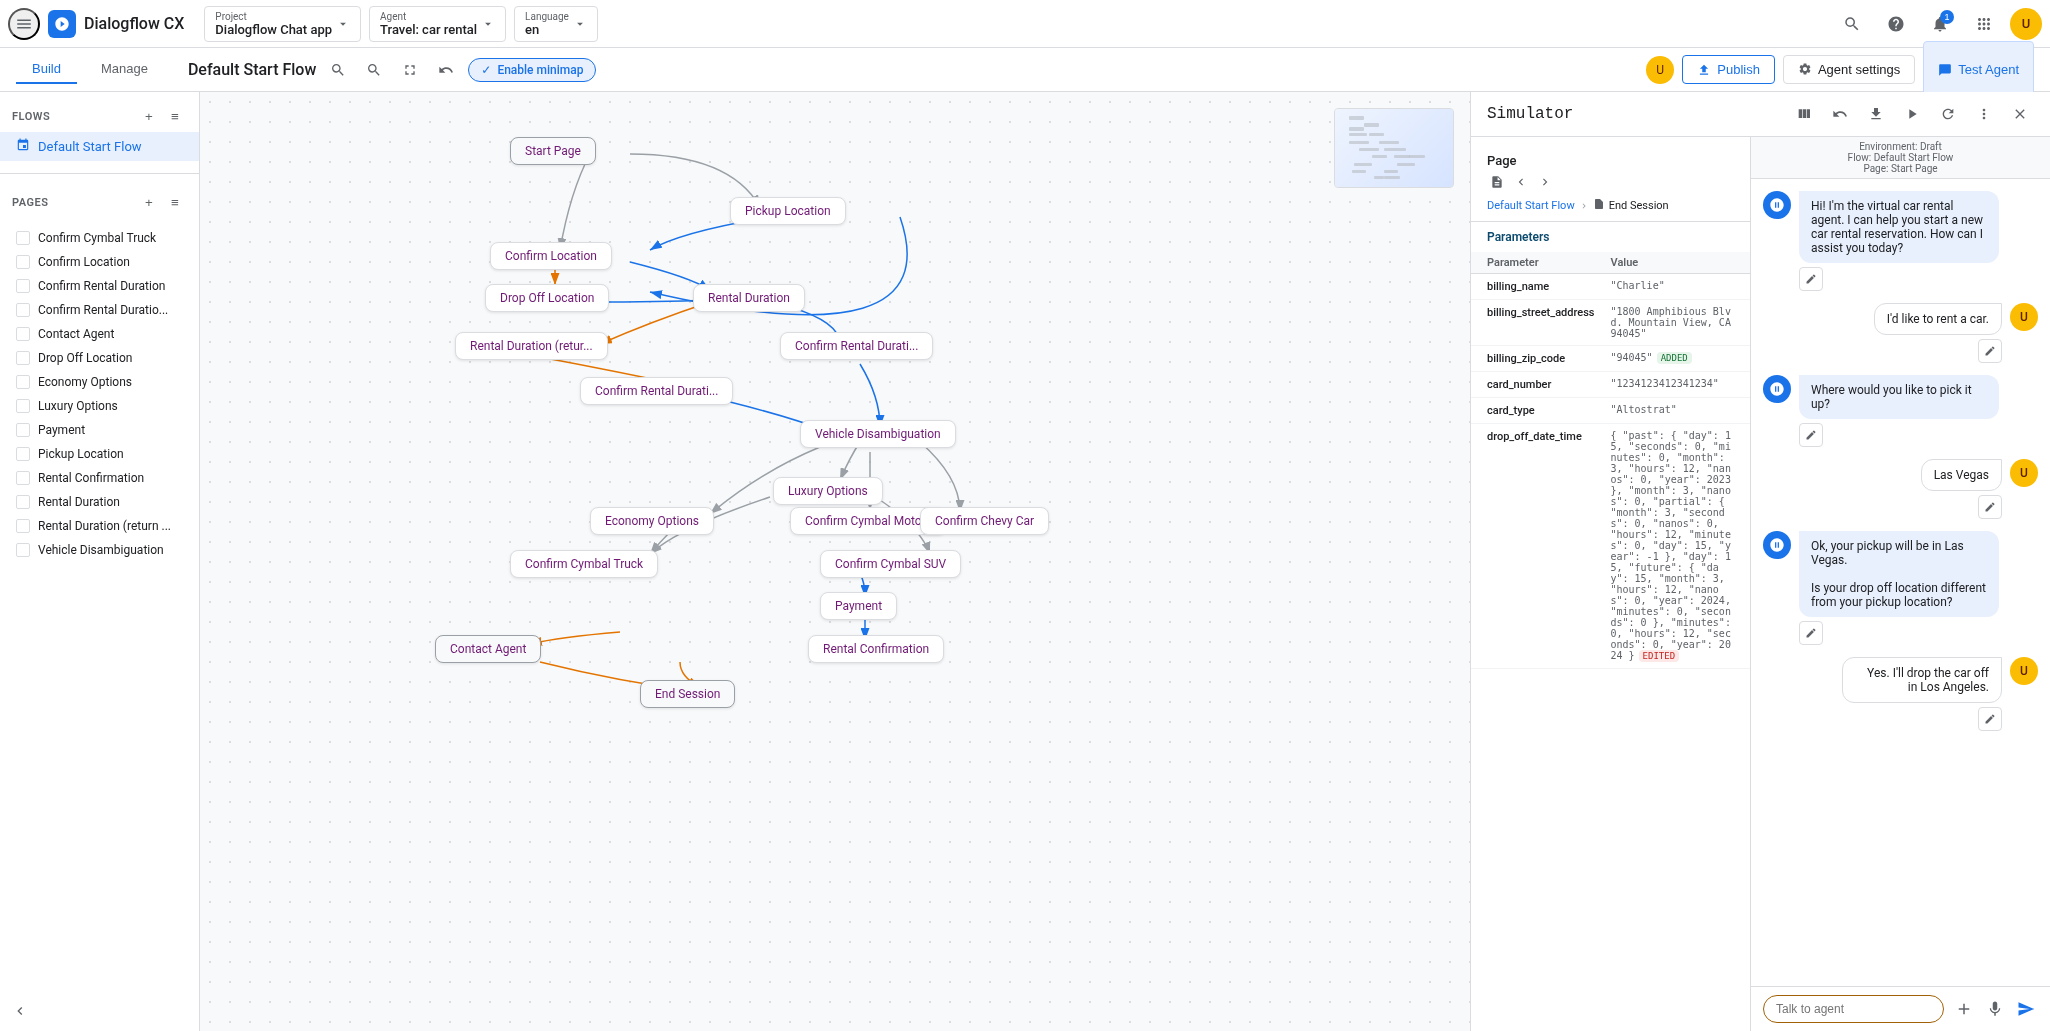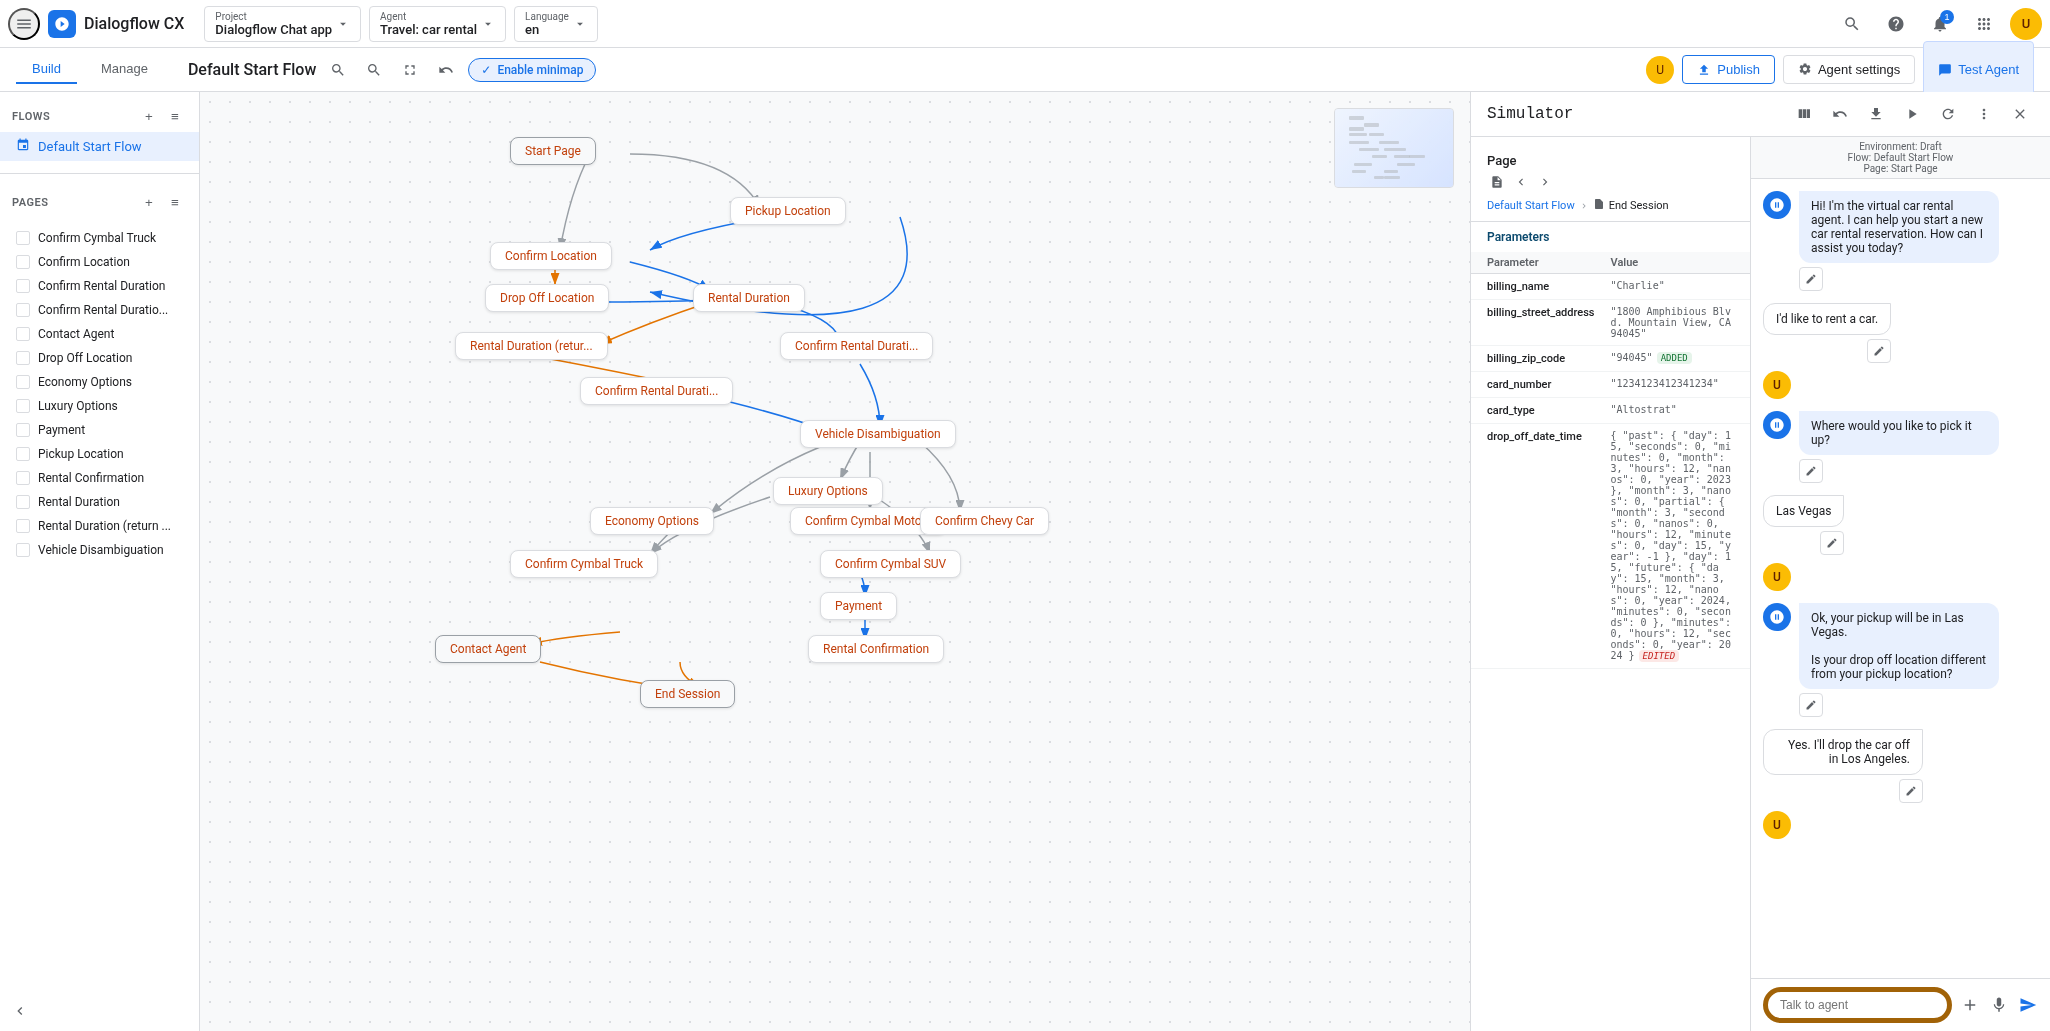--- a/index.html
+++ b/index.html
@@ -113,21 +113,21 @@
       background-image: radial-gradient(#dadce0 1px, transparent 1px);
       background-size: 20px 20px;
     }
     .flow-node {
       position: absolute;
       background: #fff;
       border: 1px solid #dadce0;
       border-radius: 8px;
       padding: 6px 14px;
       font-size: 12px;
-      color: #c2410c;
+      color: #701a75;
       white-space: nowrap;
       box-shadow: 0 1px 3px rgba(0,0,0,0.1);
       cursor: move;
     }
     .flow-node.start { background: #f8f9fa; border: 1px solid #9aa0a6; }
 
     
     .minimap {
       position: absolute; top: 16px; right: 16px;
       width: 120px; height: 80px;
@@ -180,35 +180,35 @@
       font-size: 11px; align-items: start;
     }
     .param-name { color: #202124; font-weight: 500; word-break: break-all; }
     .param-value { color: #5f6368; word-break: break-all; font-family: monospace; font-size: 10px; }
     .added-badge {
       display: inline-block; background: #e6f4ea; color: #137333;
       border-radius: 4px; padding: 1px 4px; font-size: 9px; margin-left: 4px;
     }
     .edited-badge {
       display: inline-block; background: #fce8e6; color: #c5221f;
-      border-radius: 4px; padding: 1px 4px; font-size: 9px; margin-left: 4px; font-style: italic;
+      border-radius: 4px; padding: 1px 4px; font-size: 9px; margin-left: 4px;
     }
 
     
     .chat-panel {
       flex: 1; display: flex; flex-direction: column; overflow: hidden;
     }
     .chat-env-bar {
       padding: 4px 12px; background: #f8f9fa; border-bottom: 1px solid #dadce0;
       font-size: 10px; color: #5f6368; text-align: center;
     }
     .chat-messages { flex: 1; overflow-y: auto; padding: 12px; display: flex; flex-direction: column; gap: 12px; }
 
     .msg-bot { display: flex; align-items: flex-start; gap: 8px; }
-    .msg-user { display: flex; align-items: flex-start; gap: 8px; justify-content: flex-end; flex-direction: column; }
+    .msg-user { display: flex; align-items: flex-start; gap: 8px; justify-content: flex-end; }
     .bot-avatar {
       width: 28px; height: 28px; border-radius: 50%;
       background: #1a73e8; display: flex; align-items: center; justify-content: center;
       color: #fff; font-size: 14px; flex-shrink: 0;
     }
     .user-avatar-chat {
       width: 28px; height: 28px; border-radius: 50%;
       background: #fbbc04; display: flex; align-items: center; justify-content: center;
       color: #5f2200; font-size: 12px; font-weight: 500; flex-shrink: 0;
     }
@@ -221,21 +221,21 @@
       padding: 8px 12px; font-size: 12px; color: #202124; max-width: 160px; text-align: right;
     }
     .msg-actions { display: flex; gap: 4px; margin-top: 4px; }
     .msg-action-icon { width: 24px; height: 24px; border: 1px solid #dadce0; border-radius: 4px; display: flex; align-items: center; justify-content: center; cursor: pointer; color: #5f6368; background: #fff; }
 
     .chat-input-bar {
       padding: 8px 12px; border-top: 1px solid #dadce0;
       display: flex; align-items: center; gap: 8px;
     }
     .chat-input {
-      flex: 1; border: 5px solid #a16207; border-radius: 20px;
+      flex: 1; border: 1px solid #a16207; border-radius: 20px;
       padding: 6px 12px; font-size: 12px; outline: none; color: #0c4a6e;
     }
     .chat-input-icon { width: 28px; height: 28px; border: none; background: none; cursor: pointer; border-radius: 50%; display: flex; align-items: center; justify-content: center; color: #5f6368; }
     .send-btn { color: #1a73e8; }
 
     
     .flow-svg { position: absolute; top: 0; left: 0; width: 100%; height: 100%; pointer-events: none; }
   </style>
 </head>
 <body>

